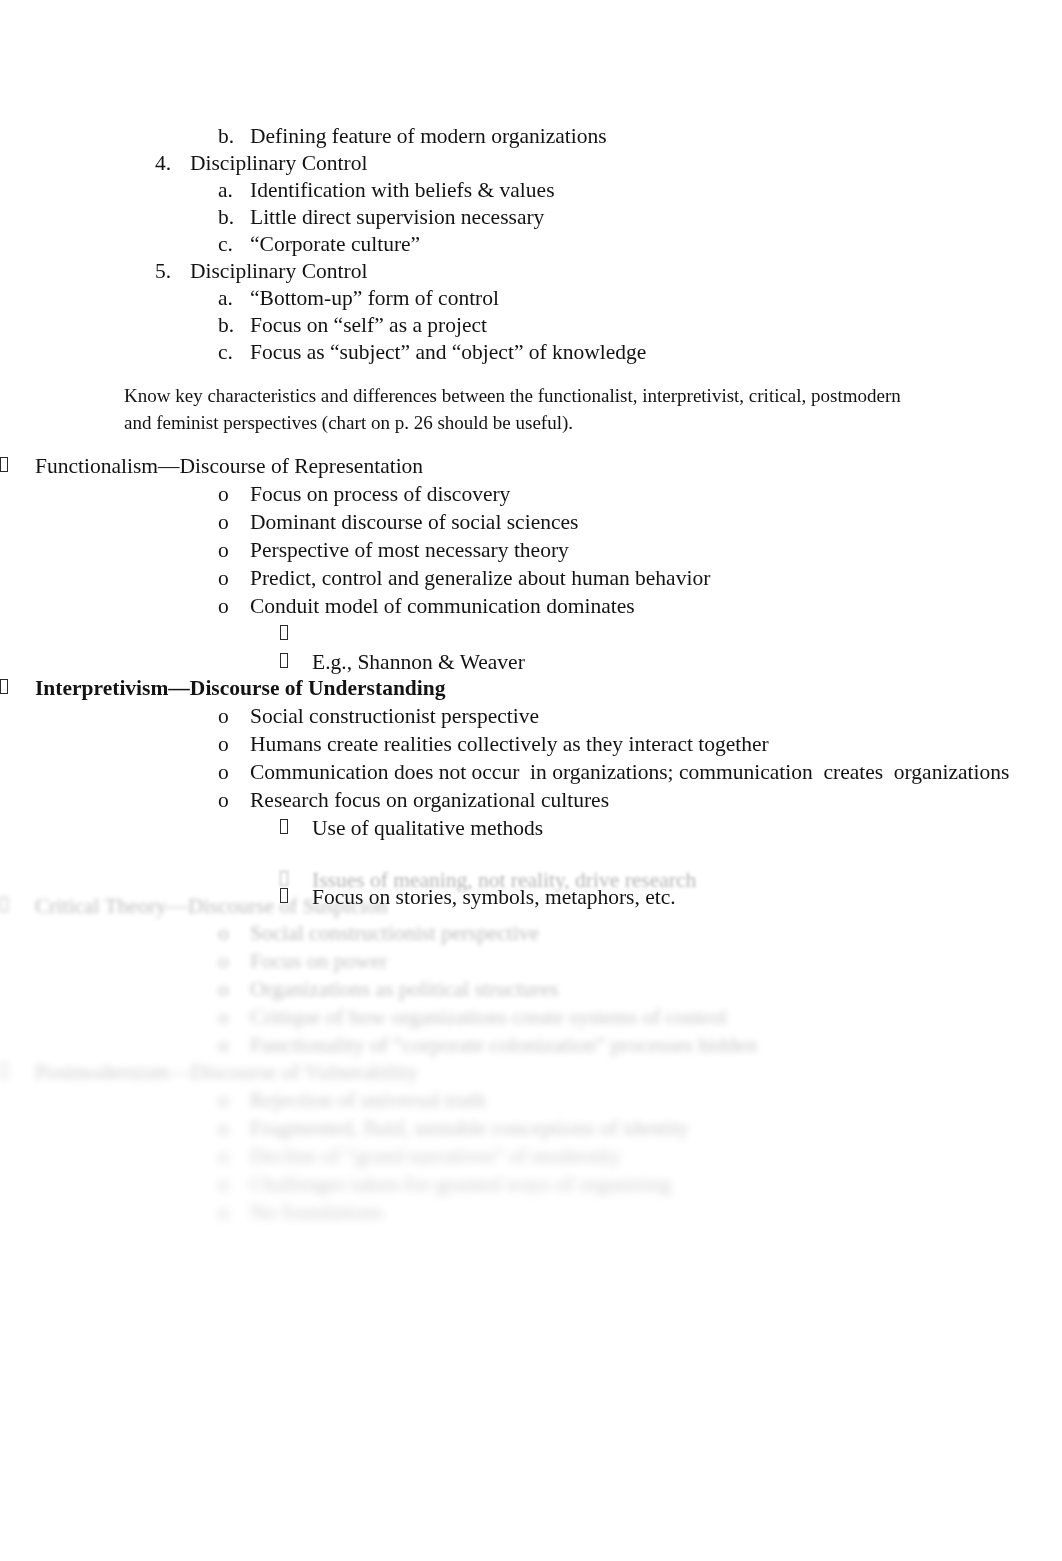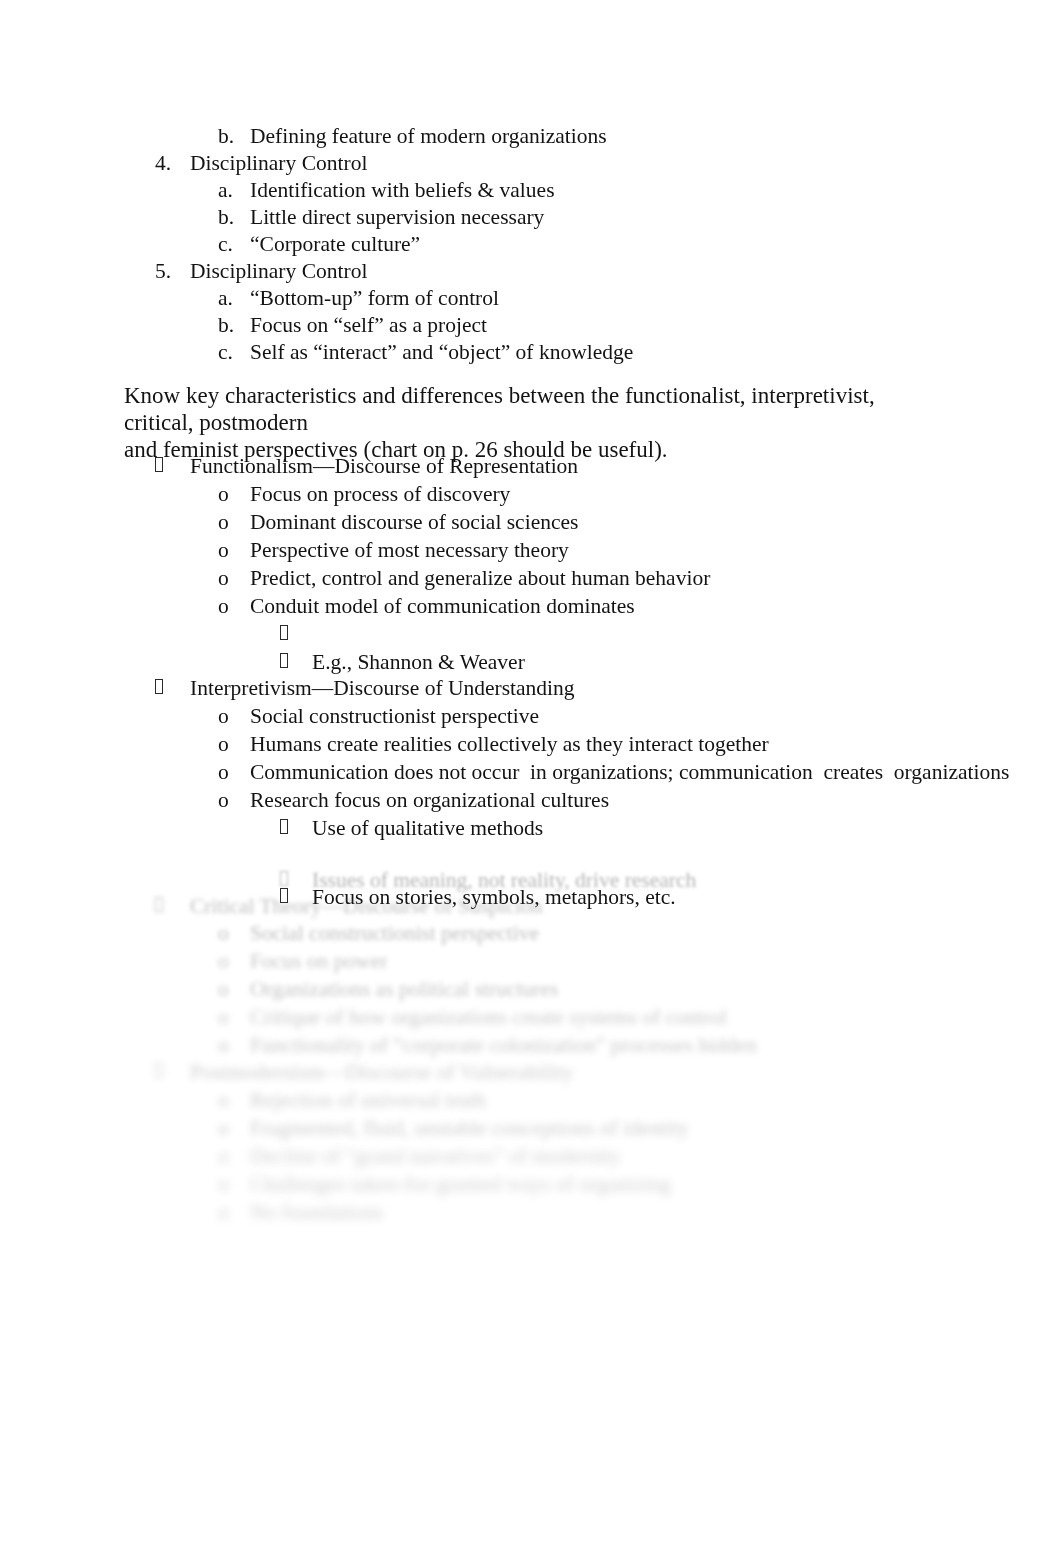--- a/index.html
+++ b/index.html
@@ -63,29 +63,29 @@
 
   
   .lvl2 { padding-left: 218px; }
   .lvl2 .marker { width: 32px; }
 
   
   .lvl3 { padding-left: 280px; }
   .lvl3 .marker { width: 32px; }
 
   
-  .lvl0b { padding-left: 155px; }
+  .lvl0b { }
   .lvl0b .marker { width: 35px; }
 
   
   .para {
     position: absolute;
     left: 124px;
     width: 790px;
-    font-size: 23px;
+    font-size: 19px;
     line-height: 27.2px;
   }
 
   
   .row { position: absolute; left: 0; width: 1062px; }
 
   
   .faded { color: #5a5a5a; }
   .f1 { filter: blur(1.7px); opacity: 0.45; }
   .f2 { filter: blur(2.3px); opacity: 0.40; }
@@ -136,21 +136,21 @@
       <span class="marker">a.</span><span class="body-txt">“Bottom-up” form of control</span>
     </div>
   </div>
   <div class="row" style="top:312px;">
     <div class="line lvl2">
       <span class="marker">b.</span><span class="body-txt">Focus on “self” as a project</span>
     </div>
   </div>
   <div class="row" style="top:339px;">
     <div class="line lvl2">
-      <span class="marker">c.</span><span class="body-txt">Self as “interact” and “object” of knowledge</span>
+      <span class="marker">c.</span><span class="body-txt">Focus as “subject” and “object” of knowledge</span>
     </div>
   </div>
 
   <div class="para" style="top:382px;">
     <div>Know key characteristics and differences between the functionalist, interpretivist, critical, postmodern</div>
     <div>and feminist perspectives (chart on p. 26 should be useful).</div>
   </div>
 
   <div class="row" style="top:453px;">
     <div class="line lvl0b">
@@ -185,21 +185,21 @@
   <div class="row" style="top:621px;">
     <div class="line lvl3">
       <span class="marker"><span class="tofu"></span></span>
     </div>
   </div>
   <div class="row" style="top:649px;">
     <div class="line lvl3">
       <span class="marker"><span class="tofu"></span></span><span class="body-txt">E.g., Shannon &amp; Weaver</span>
     </div>
   </div>
-  <div class="row" style="top:675px;">
+  <div class="row" style="top:675px;font-weight:bold;">
     <div class="line lvl0b">
       <span class="marker"><span class="tofu"></span></span><span class="body-txt">Interpretivism—Discourse of Understanding</span>
     </div>
   </div>
   <div class="row" style="top:703px;">
     <div class="line lvl2">
       <span class="marker">o</span><span class="body-txt">Social constructionist perspective</span>
     </div>
   </div>
   <div class="row" style="top:731px;">

